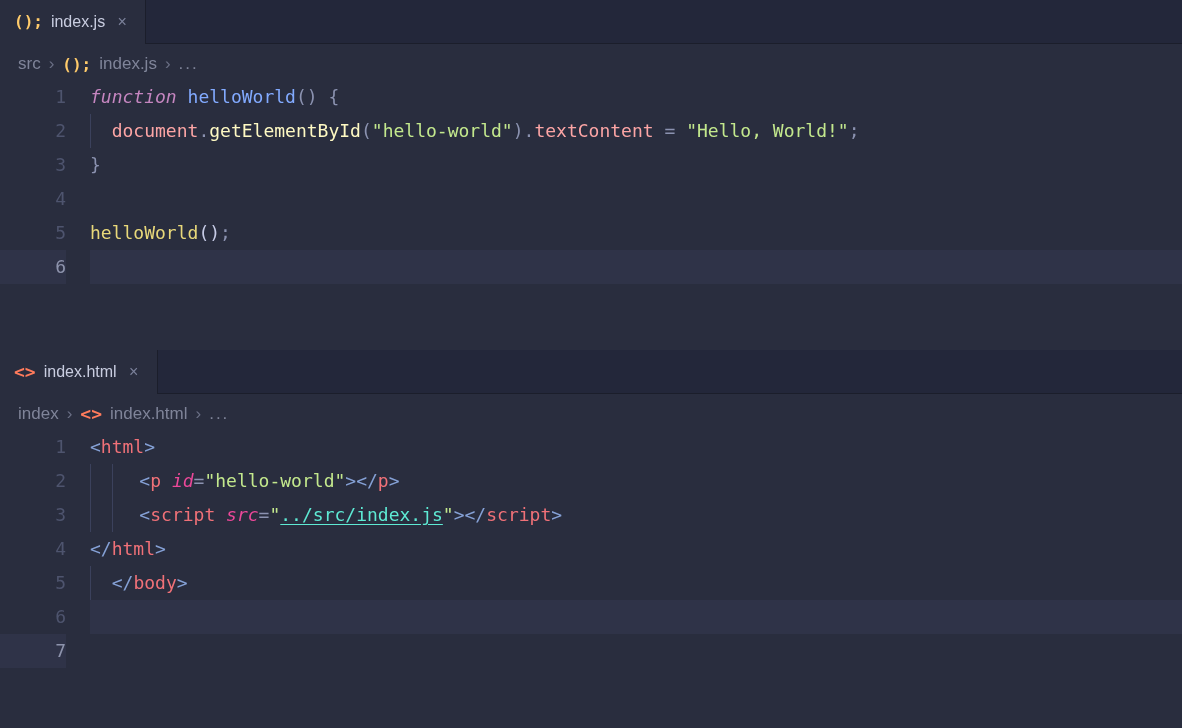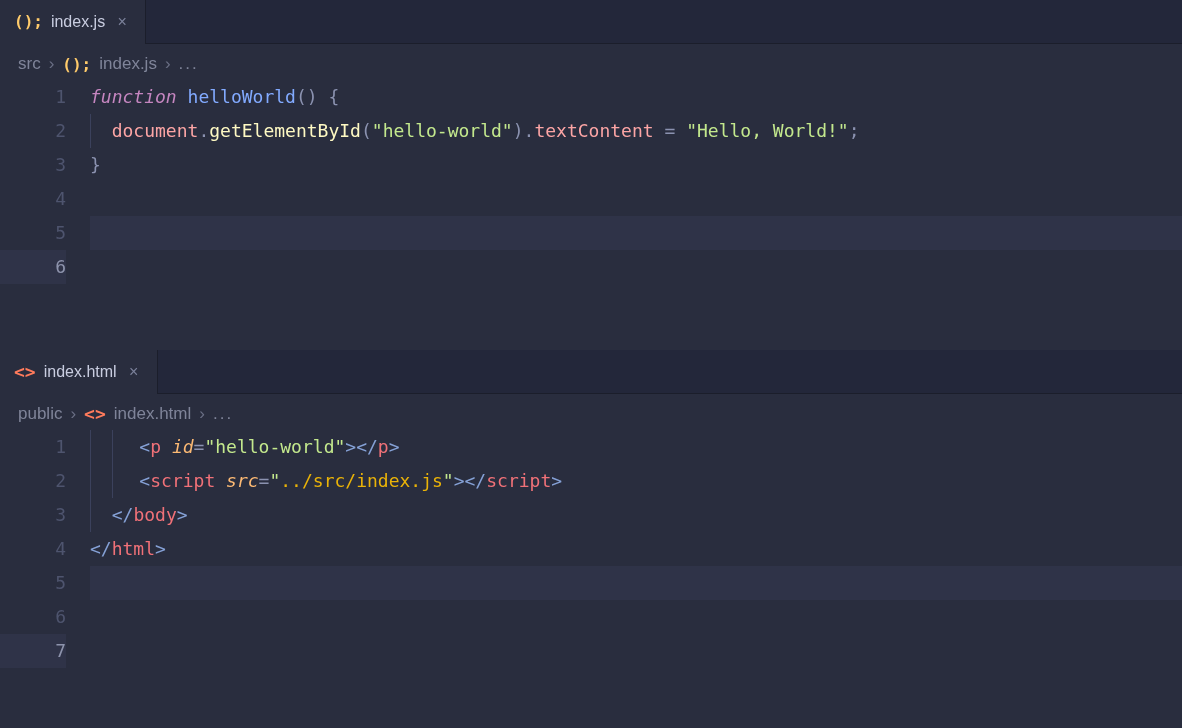--- a/index.html
+++ b/index.html
@@ -116,23 +116,23 @@
   .memfn   { color: #fef9c3; }                        
   .punc    { color: #8b92b0; }
   .punc2   { color: #c6cbe6; }
   .prop    { color: #fca5a5; }
   .str     { color: #c3e88d; }
   .op      { color: #8b92b0; }
   .callfn  { color: #e8d87a; }
 
   .tagang  { color: #85a1d6; }
   .tagname { color: #f07178; }
-  .attr-it { color: #fdba74; font-style: italic; }
+  .attr-it { color: #ec4899; font-style: italic; }
   .eq      { color: #8b92b0; }
-  .strlink { color: #eab308; text-underline-offset: 3px; }
+  .strlink { color: #5eead4; text-decoration: underline; text-underline-offset: 3px; }
 
   .indent-guide {
     display:inline-block;
     border-left:1px solid #3b415c;
     height: 34px;
     vertical-align: top;
     margin-right: -1px;
   }
 </style>
 </head>
@@ -164,55 +164,57 @@
       <div>3</div>
       <div>4</div>
       <div>5</div>
       <div class="current-line" style="color:#8d93ac">6</div>
     </div>
     <div class="codecol">
       <div><span class="kw-it">function</span><span> </span><span class="fn">helloWorld</span><span class="punc">()</span><span> </span><span class="punc">{</span></div>
       <div><span class="indent-guide"></span><span>  </span><span class="prop">document</span><span class="punc">.</span><span class="memfn">getElementById</span><span class="punc">(</span><span class="str">"hello-world"</span><span class="punc">)</span><span class="punc">.</span><span class="prop">textContent</span><span> </span><span class="op">=</span><span> </span><span class="str">"Hello, World!"</span><span class="punc">;</span></div>
       <div><span class="punc">}</span></div>
       <div></div>
+      <div><span class="callfn">helloWorld</span><span class="punc2">()</span><span class="punc">;</span></div>
       <div class="current-line"></div>
     </div>
   </div>
 </div>
 
 <div class="pane pane-bottom">
 
   <div class="tabbar">
     <div class="tab active">
       <span class="icon-html">&lt;&gt;</span>
       <span class="tab-label">index.html</span>
       <span class="tab-close">×</span>
     </div>
   </div>
 
   <div class="breadcrumb">
-    <span>public</span>
+    <span>index</span>
     <span class="chev">›</span>
     <span class="icon-html">&lt;&gt;</span>
     <span>index.html</span>
     <span class="chev">›</span>
     <span class="ellipsis">...</span>
   </div>
 
   <div class="editor">
     <div class="gutter">
       <div>1</div>
       <div>2</div>
       <div>3</div>
       <div>4</div>
       <div>5</div>
       <div>6</div>
       <div class="current-line" style="color:#8d93ac">7</div>
     </div>
     <div class="codecol">
+      <div><span class="tagang">&lt;</span><span class="tagname">html</span><span class="tagang">&gt;</span></div>
       <div><span class="indent-guide"></span><span style="display:inline-block;width:22px"></span><span class="indent-guide"></span><span style="letter-spacing:-4px">    </span><span class="tagang">&lt;</span><span class="tagname">p</span><span> </span><span class="attr-it">id</span><span class="eq">=</span><span class="str">"hello-world"</span><span class="tagang">&gt;</span><span class="tagang">&lt;/</span><span class="tagname">p</span><span class="tagang">&gt;</span></div>
       <div><span class="indent-guide"></span><span style="display:inline-block;width:22px"></span><span class="indent-guide"></span><span style="letter-spacing:-4px">    </span><span class="tagang">&lt;</span><span class="tagname">script</span><span> </span><span class="attr-it">src</span><span class="eq">=</span><span class="str">"</span><span class="strlink">../src/index.js</span><span class="str">"</span><span class="tagang">&gt;</span><span class="tagang">&lt;/</span><span class="tagname">script</span><span class="tagang">&gt;</span></div>
+      <div><span class="tagang">&lt;/</span><span class="tagname">html</span><span class="tagang">&gt;</span></div>
       <div><span class="indent-guide"></span><span>  </span><span class="tagang">&lt;/</span><span class="tagname">body</span><span class="tagang">&gt;</span></div>
-      <div><span class="tagang">&lt;/</span><span class="tagname">html</span><span class="tagang">&gt;</span></div>
       <div class="current-line"></div>
     </div>
   </div>
 </div>
 
 </body></html>

